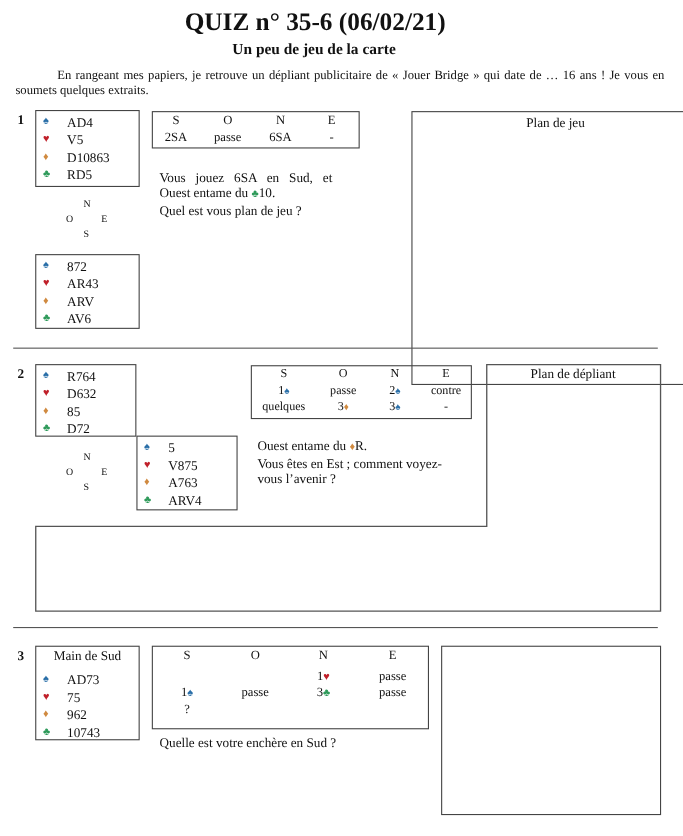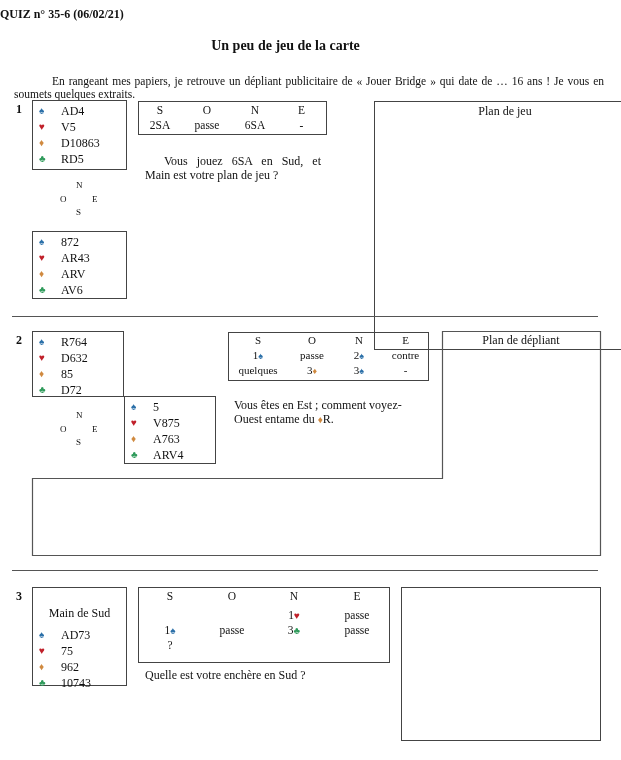--- a/index.html
+++ b/index.html
@@ -2,23 +2,23 @@
 <html><head>
 <meta charset="utf-8">
 <style>
   html, body { margin: 0; padding: 0; background: #ffffff; }
   body {
     width: 621px; height: 760px; position: relative; overflow: hidden;
     font-family: "Liberation Serif", "DejaVu Serif", serif;
     color: #111; font-size: 12px;
   }
   .abs { position: absolute; }
-  .title { left: 0; width: 573px; top: 7px; font-weight: bold; font-size: 12px; }
+  .title { left: 0; width: 573px; top: 7px; text-align: center; font-weight: bold; font-size: 23px; }
   .subtitle { left: 0; width: 571px; top: 38px; text-align: center; font-weight: bold; font-size: 14px; }
-  .intro { left: 14px; width: 590px; top: 75px; font-size: 11.5px; line-height: 13px; text-indent: 38px; text-align: justify; }
+  .intro { left: 14px; width: 590px; top: 63px; font-size: 11.5px; line-height: 13px; text-indent: 38px; text-align: justify; }
   .box { position: absolute; border: 1px solid #444; box-sizing: border-box; background: transparent; }
   .num { position: absolute; font-weight: bold; font-size: 12px; }
   .hand { padding: 2px 0 0 6px; }
   .hand .row { height: 16px; line-height: 16px; display: flex; align-items: center; font-size: 12px; }
   .suit { display: inline-block; width: 22px; font-size: 10px; }
   .sp { color: #2a6fa8; } .he { color: #c0202a; } .di { color: #d08a40; } .cl { color: #2e9a5a; }
   .compass { position: absolute; width: 50px; height: 42px; font-size: 9px; }
   .compass span { position: absolute; }
   .bid { display: grid; text-align: center; font-size: 11.5px; }
   .bid div { height: 15px; line-height: 15px; }
@@ -88,24 +88,25 @@
     <div>N</div>
     <div>E</div>
     <div>2SA</div>
     <div>passe</div>
     <div>6SA</div>
     <div>-</div>
   </div>
 </div>
 
 <div class="q" style="left:145px; top:154px; width:176px;">
-  <div style="display:flex; justify-content:flex-end;">
+  <div style="display:flex; justify-content:flex-start;">
     <span style="white-space:pre; word-spacing:6px;">Vous jouez 6SA en Sud, et</span>
   </div>
-  <div>Main est votre plan de jeu ?</div>
+  <div><span>Ouest entame du </span><span class="cl" style="font-size:10px;">♣</span><span>10.</span></div>
+  <div>Quel est vous plan de jeu ?</div>
 </div>
 
 <div class="box" style="left:338px; top:101px; width:262px; height:249px;margin-left:36px;">
   <div class="plan-label" style="left:0; width:260px; top:2px;">Plan de jeu</div>
 </div>
 
 <div class="sep" style="top:316px;"></div>
 
 <div class="num" style="left:16px; top:333px;">2</div>
 
@@ -165,37 +166,38 @@
     <div><span>2</span><span class="sp" style="font-size:9px;">♠</span></div>
     <div><span>contre</span></div>
     <div><span>quelques</span></div>
     <div><span>3</span><span class="di" style="font-size:9px;">♦</span></div>
     <div><span>3</span><span class="sp" style="font-size:9px;">♠</span></div>
     <div><span>-</span></div>
   </div>
 </div>
 
 <div class="q" style="left:234px; top:398px; width:200px;">
+  <div><span>Ouest entame du </span><span class="di" style="font-size:10px;">♦</span><span>R.</span></div>
   <div>Vous êtes en Est ; comment voyez-</div>
-  <div><span>Ouest entame du </span><span class="di" style="font-size:10px;">♦</span><span>R.</span></div>
+  <div>vous l’avenir ?</div>
 </div>
 
 <svg class="lbox">
   <polygon points="442.5,331.5 600.5,331.5 600.5,555.5 32.5,555.5 32.5,478.5 442.5,478.5" fill="none" stroke="#555" stroke-width="1.2"></polygon>
 </svg>
 <div class="abs" style="left:442px; top:331px; width:158px; height:224px;">
   <div class="plan-label" style="left:0; width:158px; top:2px;">Plan de dépliant</div>
 </div>
 <div class="abs" style="left:33px; top:479px; width:409px; height:76px;"></div>
 
 <div class="sep" style="top:570px;"></div>
 
 <div class="num" style="left:16px; top:589px;">3</div>
 
-<div class="box hand" style="left:32px; top:587px; width:95px; height:99px; padding-top:17px;">
+<div class="box hand" style="left:32px; top:587px; width:95px; height:86px; padding-top:0;">
   <div style="text-align:center; margin-left:-6px; height:16px; line-height:16px; margin-bottom:6px;">Main de Sud</div>
   <div class="row">
       <span class="suit sp">♠</span>
       <span>AD73</span>
     </div>
   <div class="row">
       <span class="suit he">♥</span>
       <span>75</span>
     </div>
   <div class="row">

